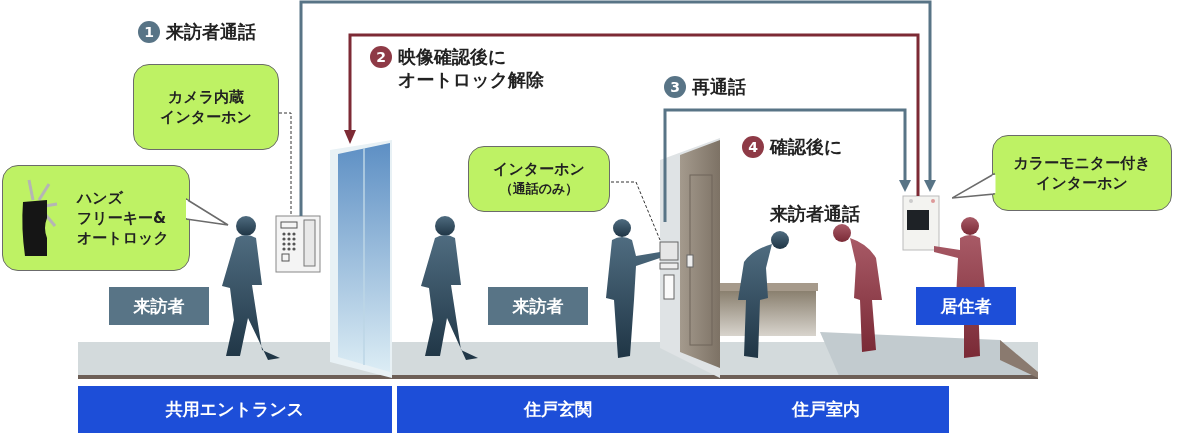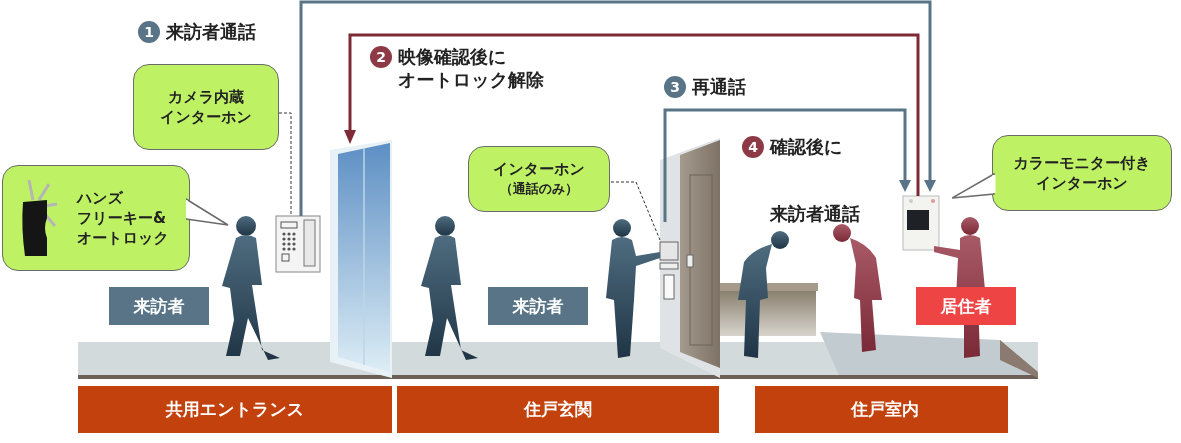--- a/index.html
+++ b/index.html
@@ -12,21 +12,21 @@
            font-weight: bold; display: inline-flex; align-items: center; justify-content: center;
            flex: 0 0 22px; margin-top: 1px; }
   .badge.blue { background: #587486; }
   .badge.red { background: #8e3a46; }
   .bubble { position: absolute; background: #bef264; border: 1.5px solid #6b6b6b; border-radius: 16px;
             font-size: 15px; font-weight: bold; line-height: 20px; text-align: center; color: #222;
             display: flex; flex-direction: column; justify-content: center; align-items: center; }
   .bubble .small { font-size: 13px; }
   .role-tag { position: absolute; color: #fff; font-size: 17px; font-weight: bold;
               display: flex; align-items: center; justify-content: center; }
-  .zone { position: absolute; top: 386px; height: 47px; background: #c2410c; color: #fff;
+  .zone { position: absolute; top: 386px; height: 47px; background: #1d4ed8; color: #fff;
           font-size: 17px; font-weight: bold; display: flex; align-items: center; justify-content: center; }
 </style>
 </head>
 <body>
 
 <svg class="abs" style="left:0;top:0" width="1181" height="443" viewBox="0 0 1181 443">
   <defs>
     <linearGradient id="glass" x1="0" y1="0" x2="0" y2="1">
       <stop offset="0" stop-color="#5d8fc4"></stop>
       <stop offset="1" stop-color="#dcedf5"></stop>
@@ -210,17 +210,17 @@
   <span>カラーモニター付き</span>
   <span>インターホン</span>
 </div>
 <svg class="abs" style="left:952px;top:172px" width="44" height="30" viewBox="0 0 44 30">
   <polygon points="42,2 0,26 42,22" fill="#fff" stroke="#6b6b6b" stroke-width="1.5"></polygon>
   <line x1="42" y1="3" x2="42" y2="21" stroke="#fff" stroke-width="3"></line>
 </svg>
 
 <div class="role-tag" style="left:109px;top:287px;width:100px;height:38px;background:#587486;">来訪者</div>
 <div class="role-tag" style="left:488px;top:287px;width:100px;height:38px;background:#587486;">来訪者</div>
-<div class="role-tag" style="left:916px;top:287px;width:100px;height:38px;background:#ef4444;">居住者</div>
+<div class="role-tag" style="left:916px;top:287px;width:100px;height:38px;background:#1d4ed8;">居住者</div>
 
 <div class="zone" style="left:78px;width:314px;">共用エントランス</div>
 <div class="zone" style="left:397px;width:322px;">住戸玄関</div>
-<div class="zone" style="left:755px;width:246px;padding-left:7px;">住戸室内</div>
+<div class="zone" style="left:696px;width:246px;padding-left:7px;">住戸室内</div>
 
 </body></html>

